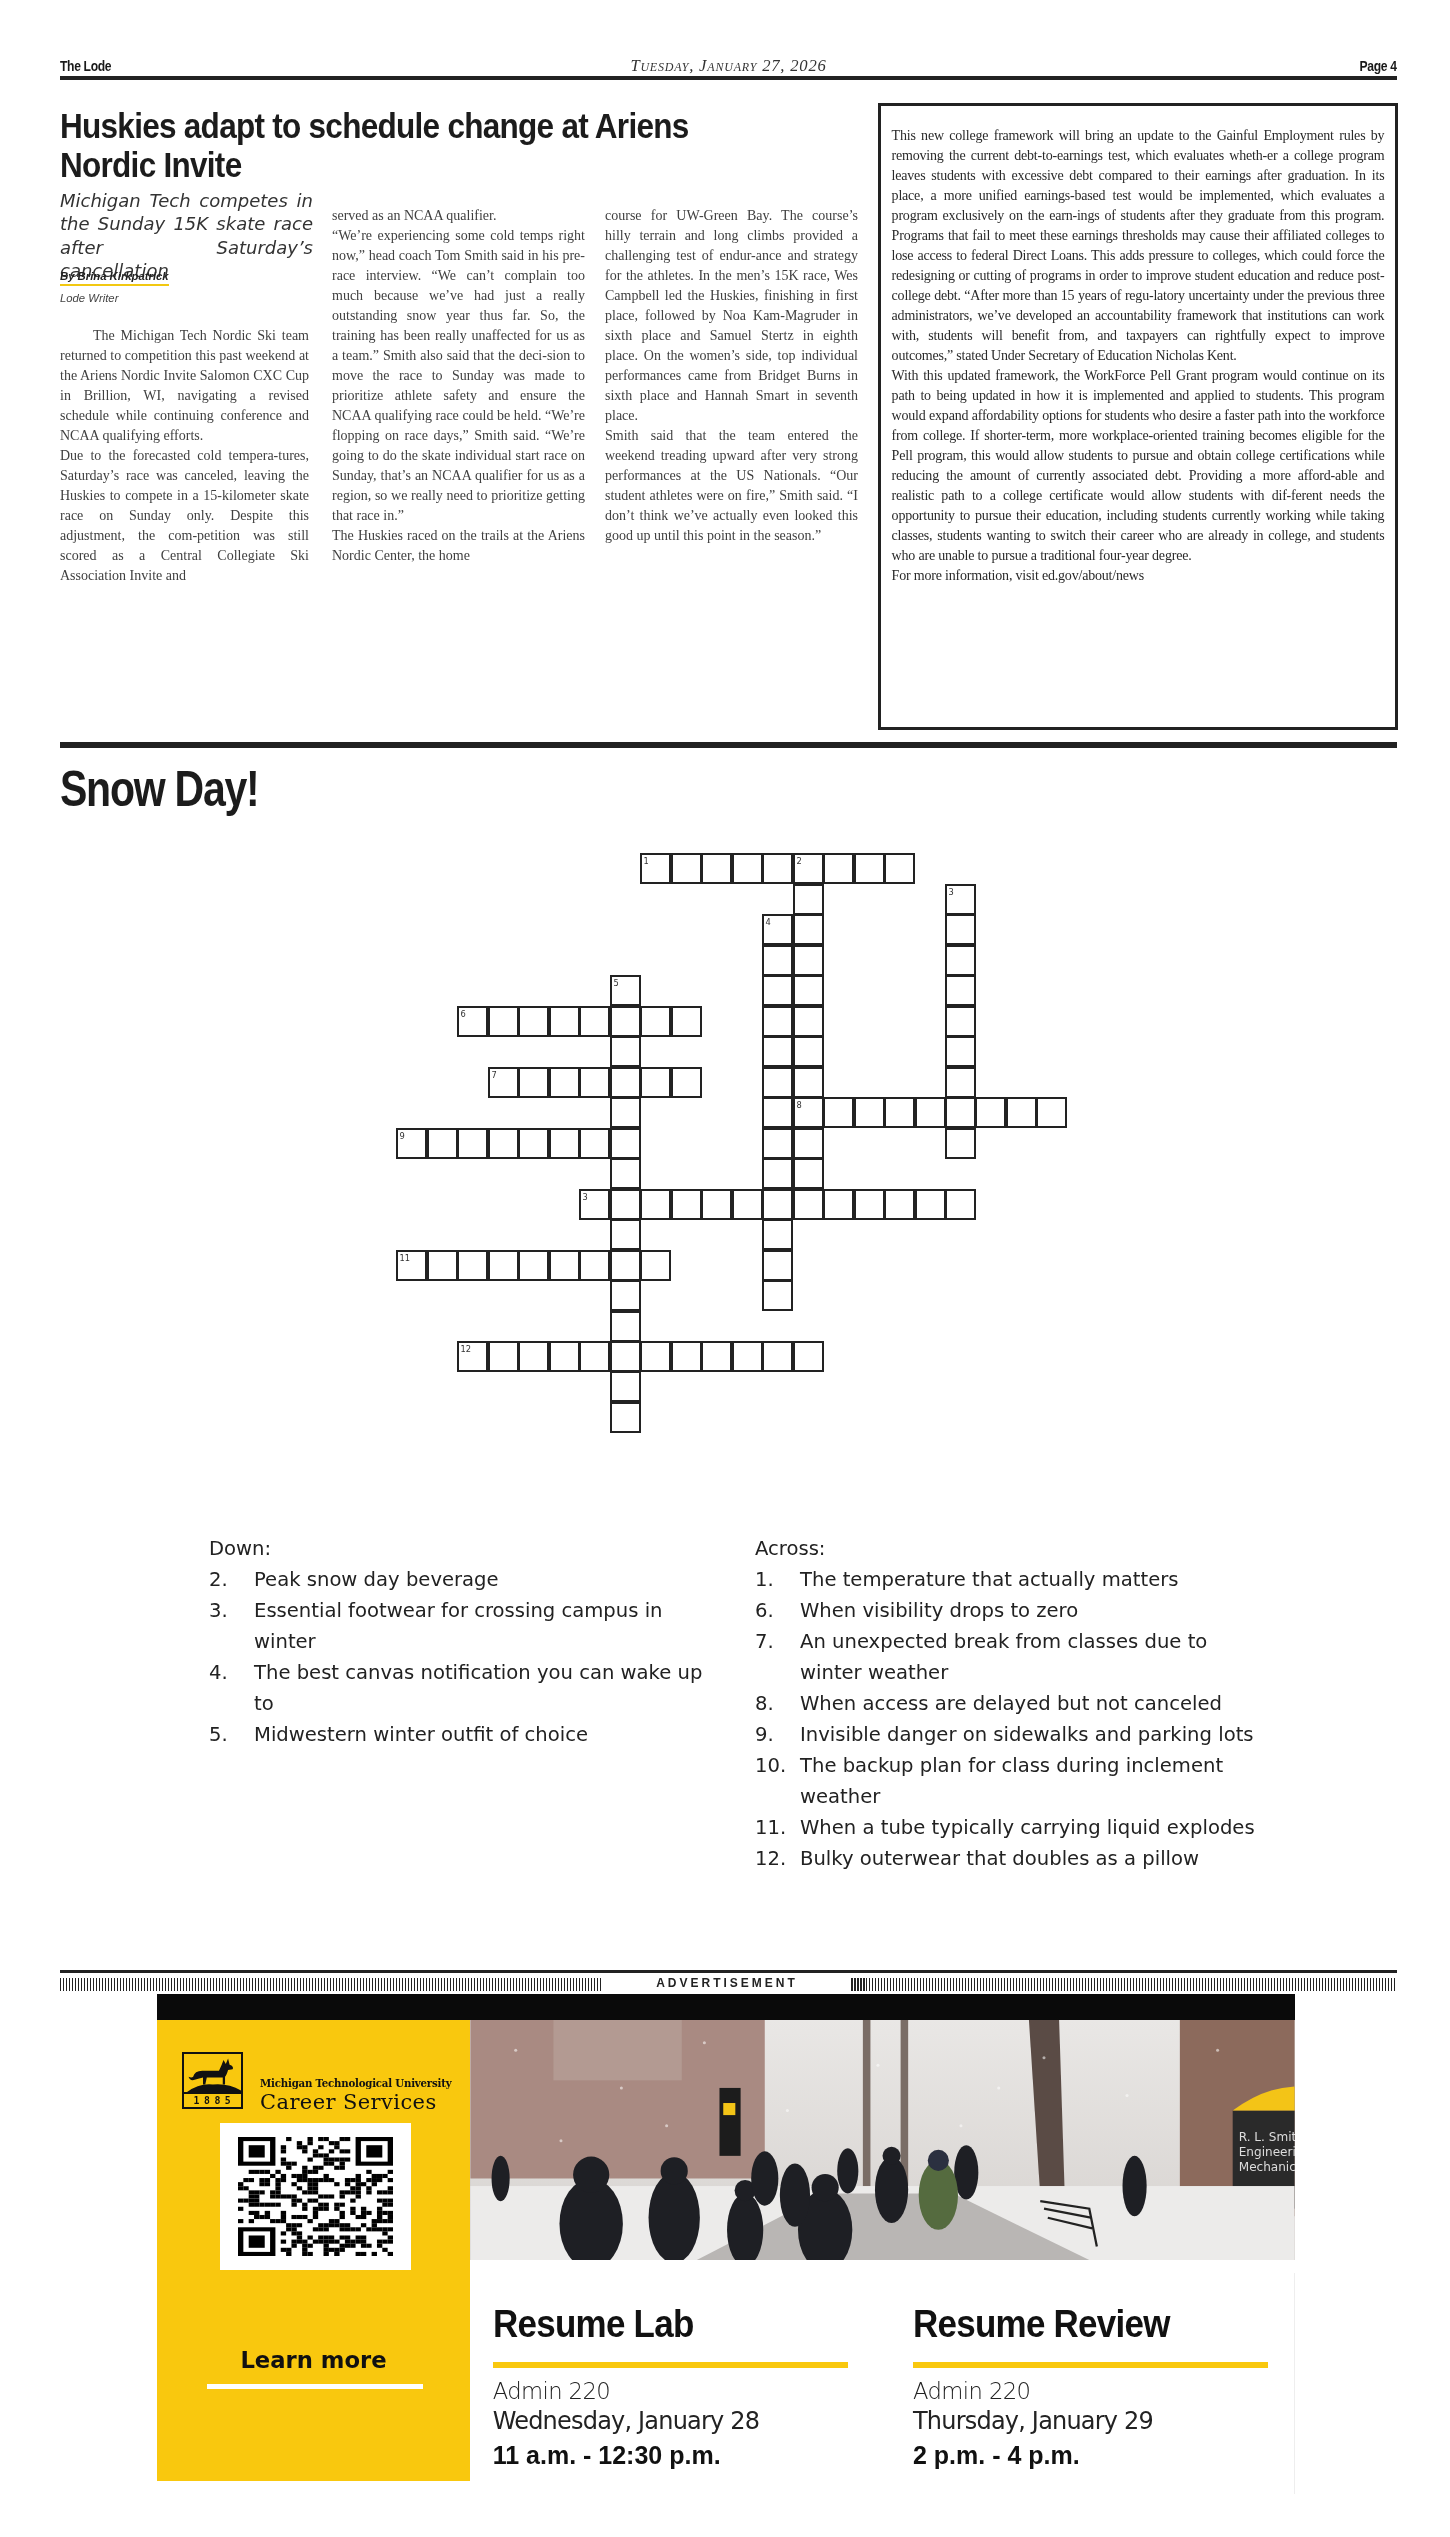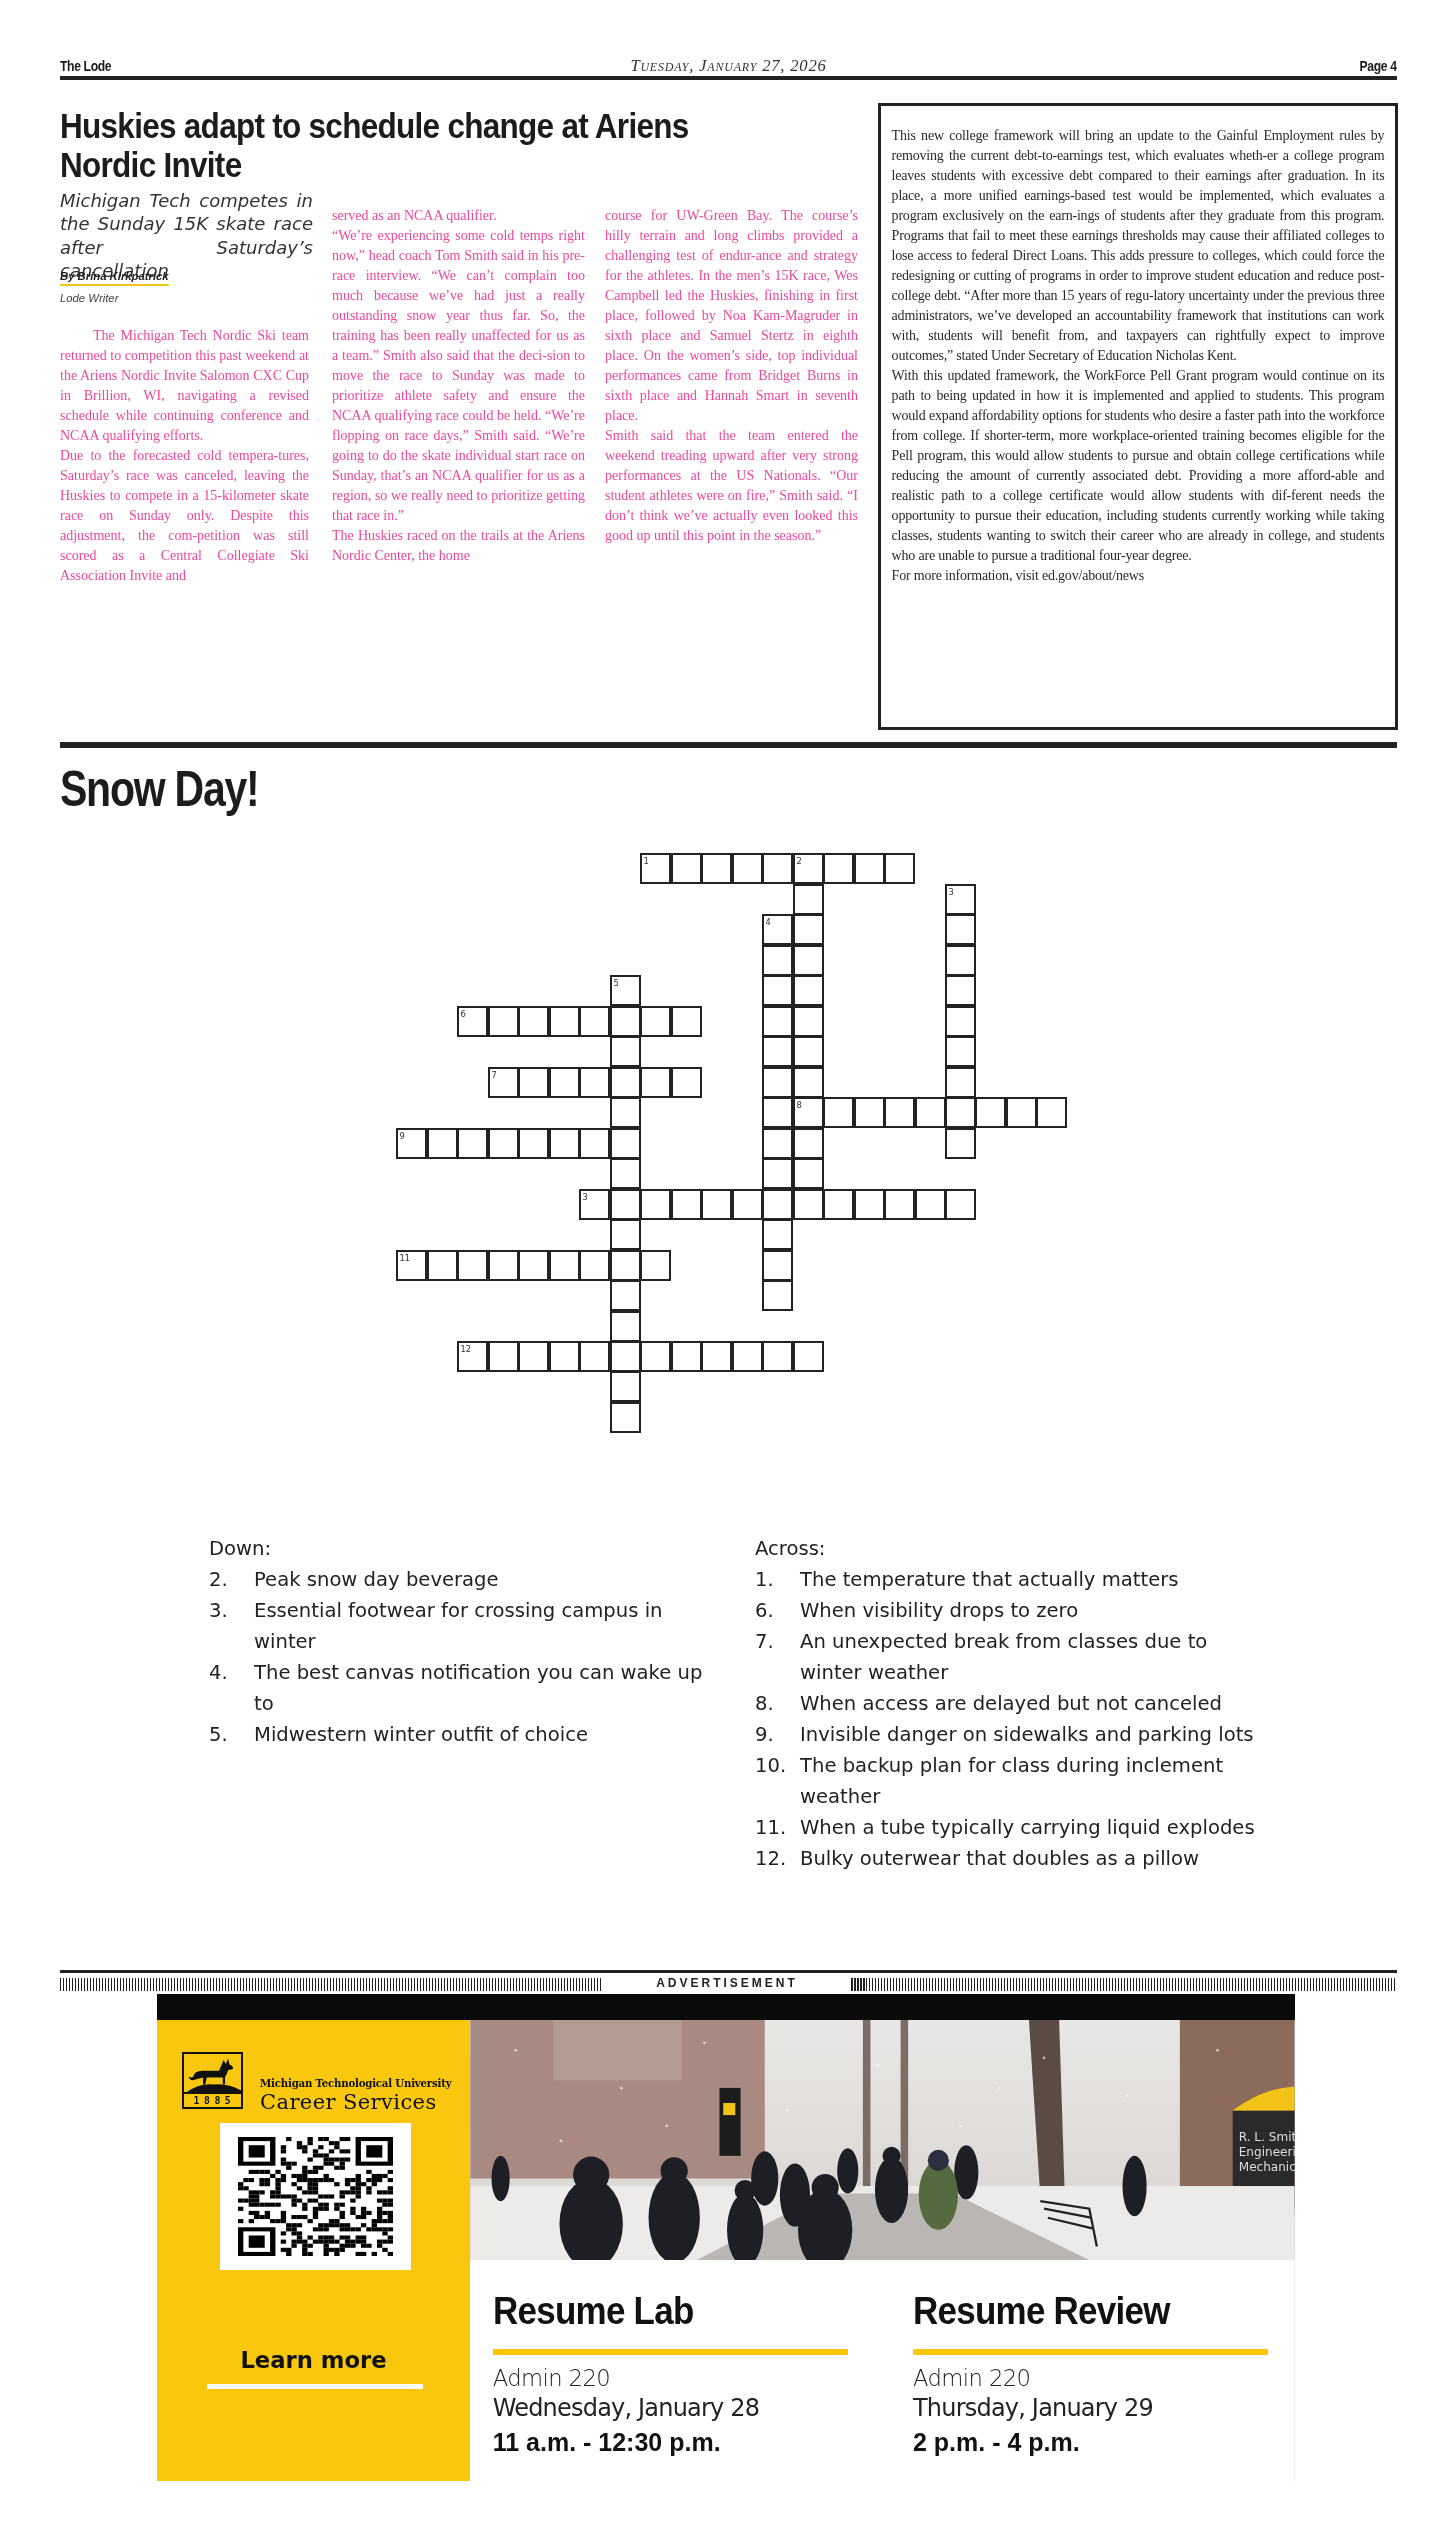--- a/index.html
+++ b/index.html
@@ -12,21 +12,21 @@
   .mh-left { left: 0; transform-origin: left center; }
   .mh-right { right: 0; transform-origin: right center; }
   .mh-center { position: absolute; left: 0; right: 0; text-align: center; top: 0; font-family: "Liberation Serif", serif; font-style: italic; font-size: 16.6px; letter-spacing: 0.8px; font-variant: small-caps; color: #333; }
   .mh-rule { position: absolute; left: 60px; top: 76px; width: 1337px; height: 3.8px; background: #222; }
 
   
   .headline { position: absolute; left: 60px; top: 106px; width: 785px; font-family: "Liberation Sans", sans-serif; font-weight: 700; font-size: 35px; line-height: 39px; letter-spacing: -0.8px; transform: scaleX(0.9); transform-origin: left top; color: #1c1c1c; }
   .dek { position: absolute; left: 60px; top: 189px; width: 253px; font-family: "DejaVu Sans", sans-serif; font-style: italic; font-size: 18px; line-height: 23.4px; color: #333; text-align: justify; font-weight: 300; }
   .byline { position: absolute; left: 60px; top: 270px; font-family: "Liberation Sans", sans-serif; font-weight: 700; font-style: italic; font-size: 11.3px; color: #222; border-bottom: 2.3px solid #f2c811; padding-bottom: 1.5px; }
   .role { position: absolute; left: 60px; top: 292px; font-family: "Liberation Sans", sans-serif; font-style: italic; font-size: 11.3px; color: #444; }
-  .col { position: absolute; font-family: "Liberation Serif", serif; font-size: 14px; line-height: 20px; color: #ec4899; text-align: justify; hyphens: auto; }
+  .col { position: absolute; font-family: "Liberation Serif", serif; font-size: 14px; line-height: 20px; color: #404040; text-align: justify; hyphens: auto; }
   .col p { margin: 0; }
   .col1 { left: 60px; top: 326px; width: 249px; }
   .col1 p.indent { text-indent: 33px; }
   .col2 { left: 332px; top: 206px; width: 253px; }
   .col3 { left: 605px; top: 206px; width: 253px; }
 
   
   .sidebar { position: absolute; left: 878px; top: 103px; width: 520px; height: 627px; border: 3.8px solid #222; padding: 18px 10.6px 0 10.6px; }
   .sb-title { font-family: "Liberation Sans", sans-serif; font-weight: 700; font-style: italic; font-size: 21px; line-height: 21px; color: #1c1c1c; letter-spacing: -0.4px; }
   .sb-body { font-family: "Liberation Serif", serif; font-size: 14px; line-height: 20px; color: #2a2a2a; text-align: justify; margin-top: 1.5px; letter-spacing: -0.2px; }
@@ -62,21 +62,21 @@
   .logo-box { position: absolute; left: 25px; top: 32px; width: 61px; height: 57px; border: 2.3px solid #111; }
   .logo-box svg { display: block; }
   .logo-year { position: absolute; left: 0; right: 0; bottom: 0; height: 15px; border-top: 2.3px solid #111; font-family: "DejaVu Sans Mono", monospace; font-weight: 700; font-size: 9.8px; letter-spacing: 4.5px; text-align: center; line-height: 13.6px; color: #111; padding-left: 3.8px; }
   .logo-univ { position: absolute; left: 103px; top: 57px; font-family: "DejaVu Serif", serif; font-weight: 700; font-size: 10.2px; color: #111; letter-spacing: -0.2px; }
   .logo-dept { position: absolute; left: 103px; top: 70px; font-family: "DejaVu Serif", serif; font-size: 21px; color: #111; letter-spacing: 0.4px; }
   .qr-wrap { position: absolute; left: 63px; top: 103px; width: 191px; height: 147px; background: #fff; }
   .qr-wrap svg { position: absolute; left: 18px; top: 13.6px; }
   .learn-more { position: absolute; left: 0; width: 313px; top: 327px; text-align: center; font-family: "DejaVu Sans", sans-serif; font-weight: 700; font-size: 22.7px; color: #111; }
   .learn-line { position: absolute; left: 50px; top: 364px; width: 216px; height: 4.5px; background: #fff; }
   .photo { position: absolute; left: 313px; top: 26px; width: 825px; height: 240px; overflow: hidden; background: #cfcac6; }
-  .events { position: absolute; left: 313px; top: 266px; width: 825px; height: 221px; background: #fff; border-right: 1.5px solid #eee; }
+  .events { position: absolute; left: 313px; top: 279px; width: 825px; height: 221px; background: #fff; border-right: 1.5px solid #eee; }
   .event { position: absolute; top: 30px; width: 355px; }
   .event.e1 { left: 22.7px; }
   .event.e2 { left: 443px; }
   .ev-title { font-family: "Liberation Sans", sans-serif; font-weight: 700; font-size: 38px; line-height: 42px; color: #111; letter-spacing: -0.8px; transform: scaleX(0.92); transform-origin: left top; white-space: nowrap; }
   .ev-bar { width: 355px; height: 6px; background: #f9c80e; margin-top: 16.6px; }
   .ev-loc { margin-top: 9px; font-family: "DejaVu Sans", sans-serif; font-weight: 300; font-size: 22.7px; line-height: 29px; color: #222; letter-spacing: -0.6px; }
   .ev-date { font-family: "DejaVu Sans", sans-serif; font-size: 24px; line-height: 30px; color: #222; letter-spacing: -0.8px; }
   .ev-time { margin-top: 3px; font-family: "Liberation Sans", sans-serif; font-weight: 700; font-size: 25px; line-height: 32px; color: #111; }
 </style>
 </head>

